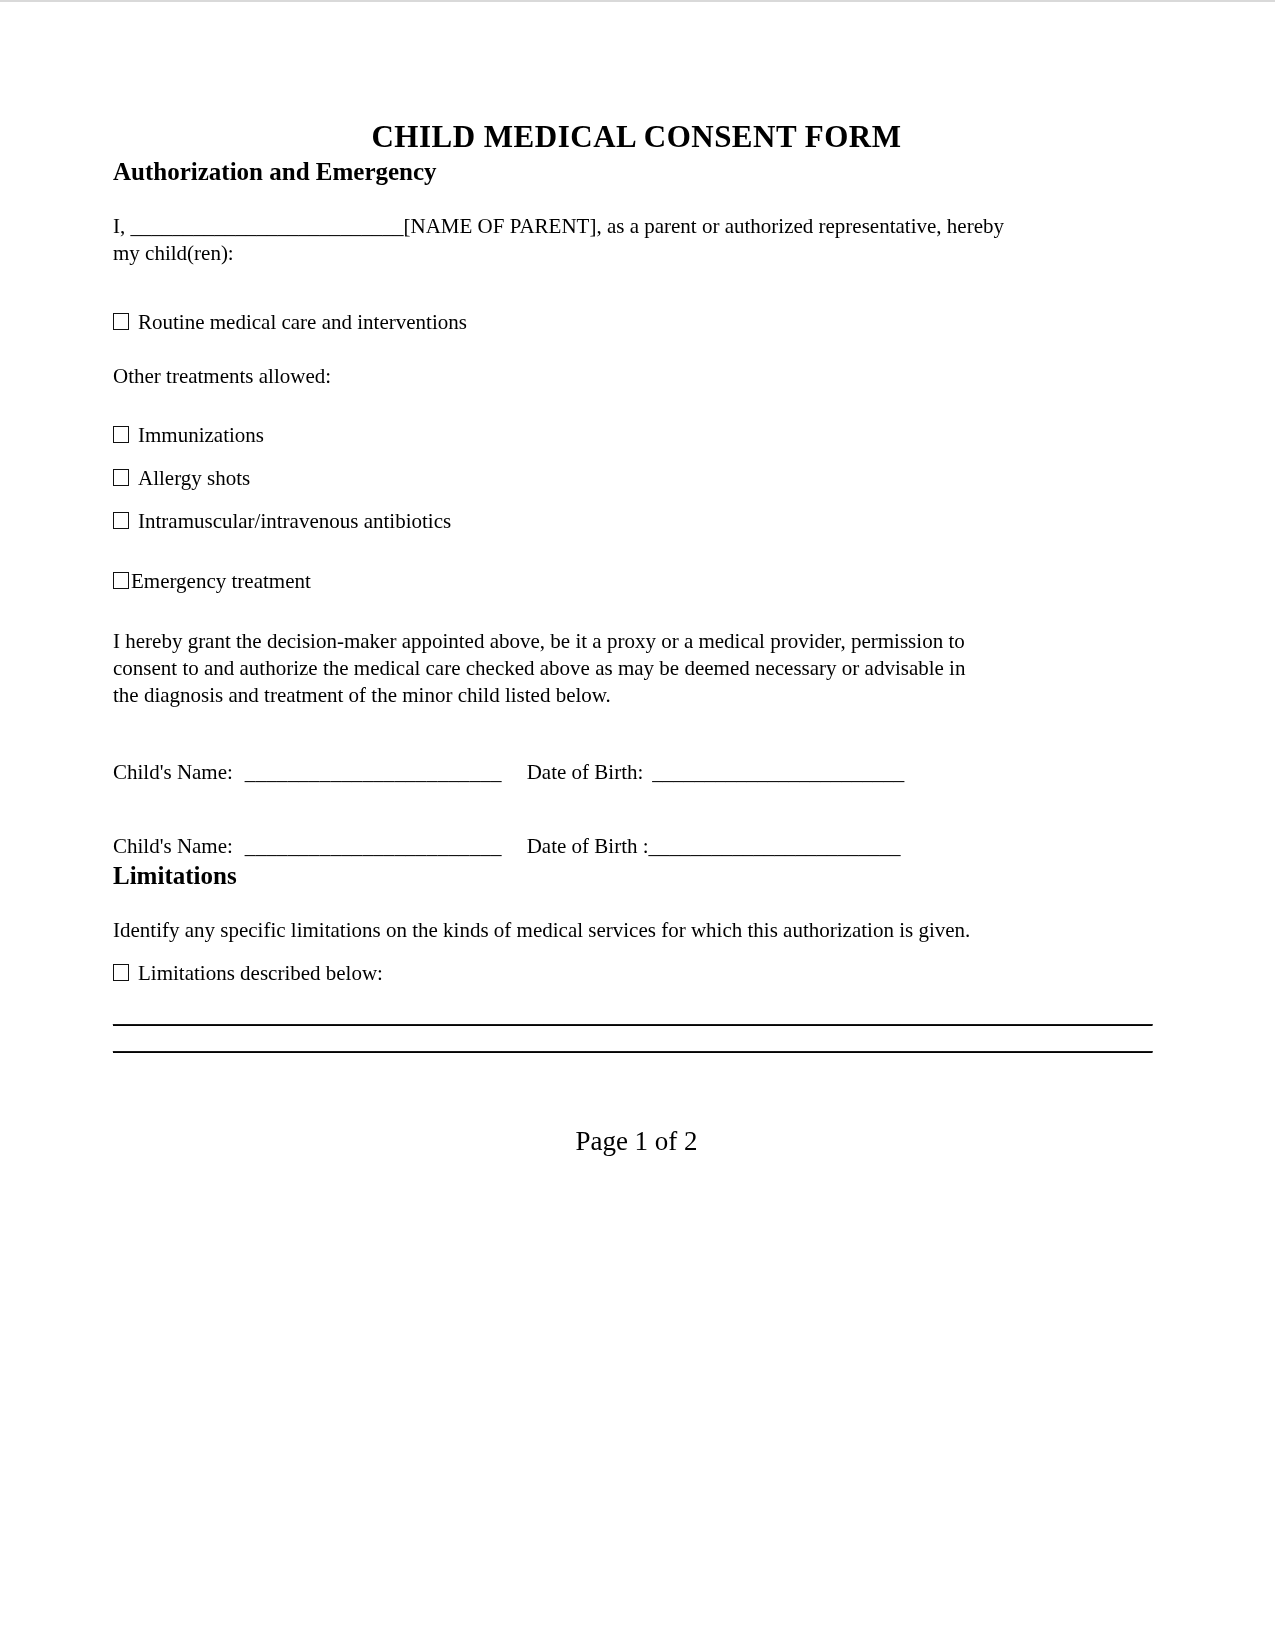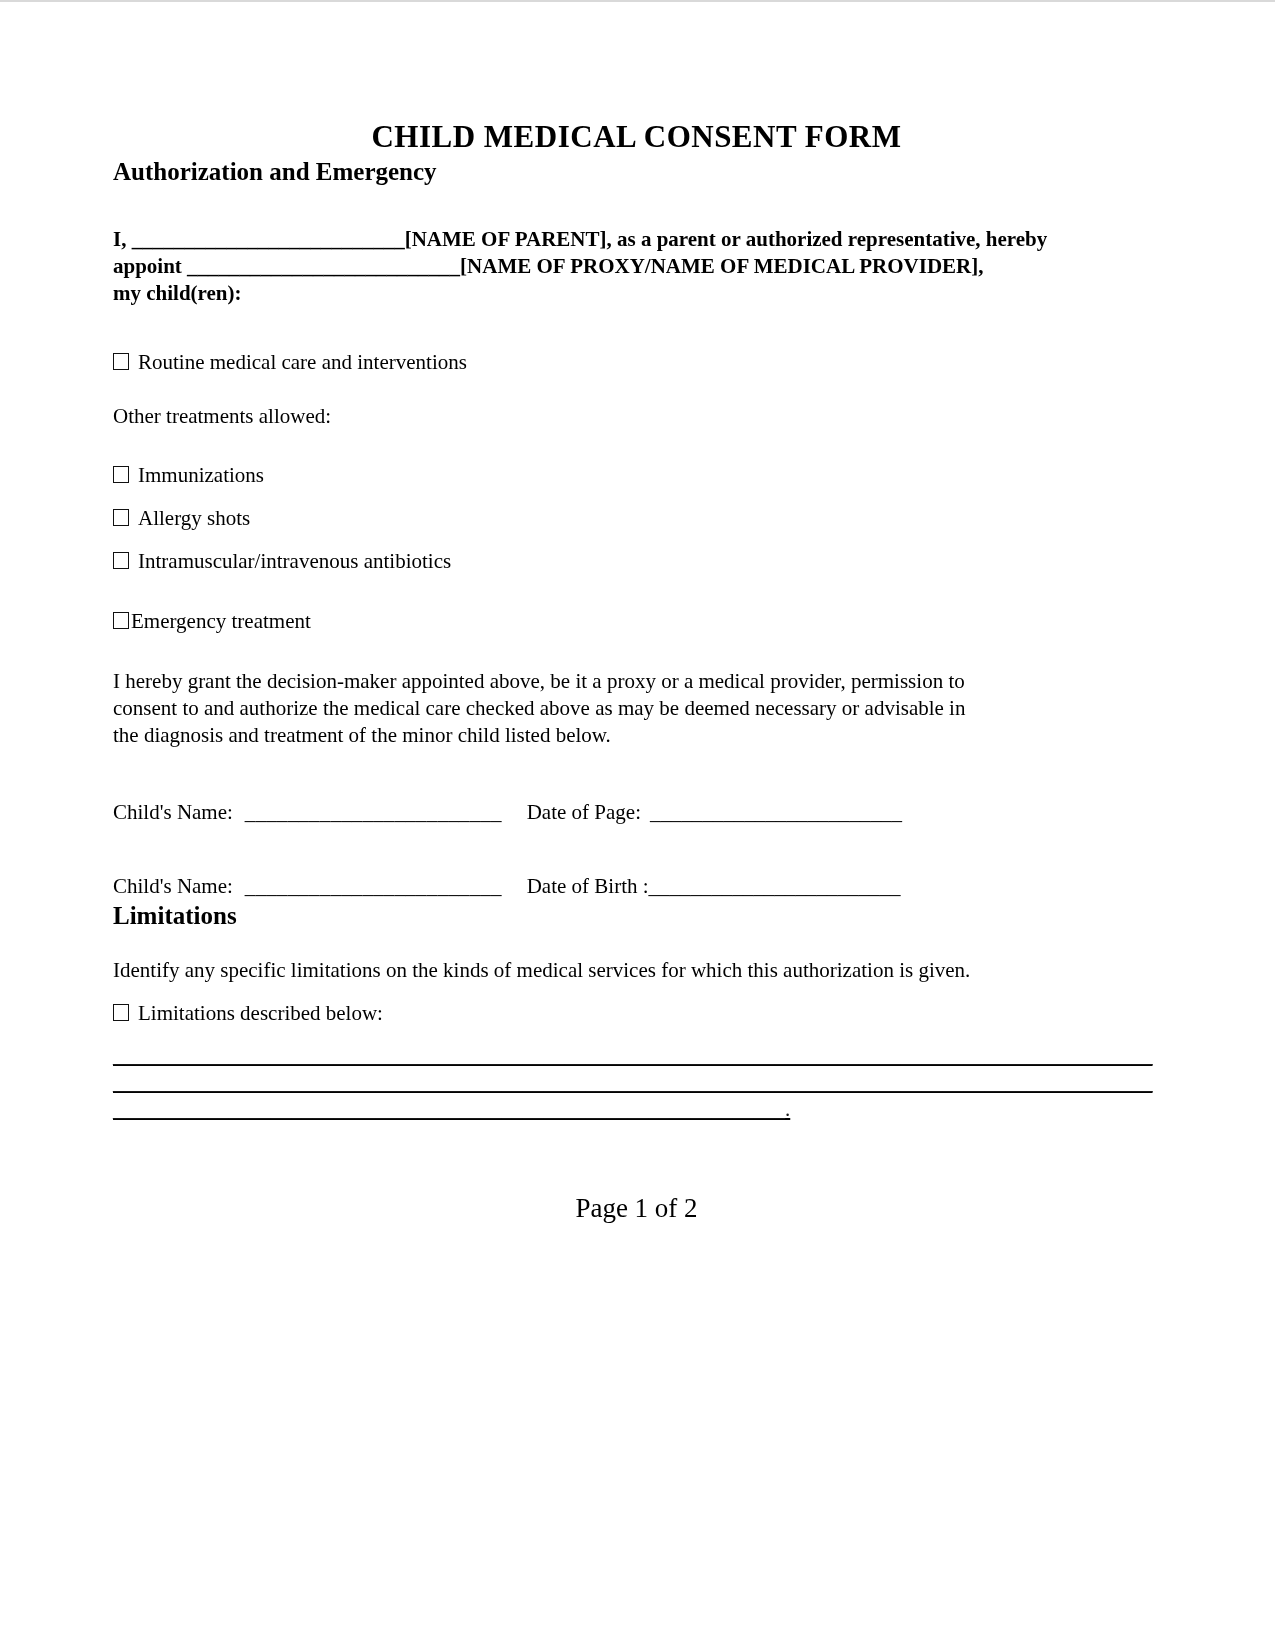--- a/index.html
+++ b/index.html
@@ -34,21 +34,21 @@
     font-weight: bold;
     line-height: 32px;
     margin: 0;
   }
   .h-auth { margin-top: 94px; }
   .para, .plain-line {
     font-size: 21px;
     line-height: 27px;
   }
   .para .line, .plain-line { white-space: nowrap; }
-  .p-intro { margin-top: 38px; font-weight: bold; }
+  .p-intro { margin-top: 25px; }
   .p-routine-desc { margin-top: 39px; }
   .other-label { margin-top: 27px; }
   .p-grant { margin-top: 33px; }
 
   .check-row {
     font-size: 21px;
     line-height: 27px;
     white-space: nowrap;
   }
   .cr-routine { margin-top: 42px; }
@@ -107,21 +107,20 @@
 <div class="top-edge"></div>
 
 <div class="page">
 
   <h1 class="doc-title">CHILD MEDICAL CONSENT FORM</h1>
 
   <h2 class="section-heading h-auth">Authorization and Emergency</h2>
 
   <div class="para p-intro">
     <div class="line">I, __________________________[NAME OF PARENT], as a parent or authorized representative, hereby</div>
-    <div class="line">appoint __________________________[NAME OF PROXY/NAME OF MEDICAL PROVIDER],</div>
     <div class="line">my child(ren):</div>
   </div>
 
   <div class="check-row cr-routine">
     <span class="checkbox"></span><span class="cb-label">Routine medical care and interventions</span>
   </div>
 
 
   <div class="plain-line other-label">Other treatments allowed:</div>
 
@@ -141,37 +140,36 @@
     <span class="checkbox"></span><span class="cb-label">Emergency treatment</span>
   </div>
 
   <div class="para p-grant">
     <div class="line">I hereby grant the decision-maker appointed above, be it a proxy or a medical provider, permission to</div>
     <div class="line">consent to and authorize the medical care checked above as may be deemed necessary or advisable in</div>
     <div class="line">the diagnosis and treatment of the minor child listed below.</div>
   </div>
 
   <div class="child-row row-child-1">
-    <span class="lbl">Child's Name:</span><span class="blank name-blank">________________________</span><span class="lbl dob-label">Date of Page:</span><span class="blank dob-blank">________________________</span>
+    <span class="lbl">Child's Name:</span><span class="blank name-blank">________________________</span><span class="lbl dob-label">Date of Birth:</span><span class="blank dob-blank">________________________</span>
   </div>
 
   <div class="child-row row-child-2">
     <span class="lbl">Child's Name:</span><span class="blank name-blank">________________________</span><span class="lbl dob-label">Date of Birth :</span><span class="blank dob-blank">________________________</span>
   </div>
 
   <h2 class="section-heading h-limits">Limitations</h2>
 
   <div class="plain-line instruction">Identify any specific limitations on the kinds of medical services for which this authorization is given.</div>
 
 
   <div class="check-row cr-described">
     <span class="checkbox"></span><span class="cb-label">Limitations described below:</span>
   </div>
 
   <div class="blank-lines">
     <div class="line">___________________________________________________________________________________________________</div>
     <div class="line">___________________________________________________________________________________________________</div>
-    <div class="line">________________________________________________________________.</div>
   </div>
 
   <div class="footer">Page 1 of 2</div>
 
 </div>
 
 </body></html>

